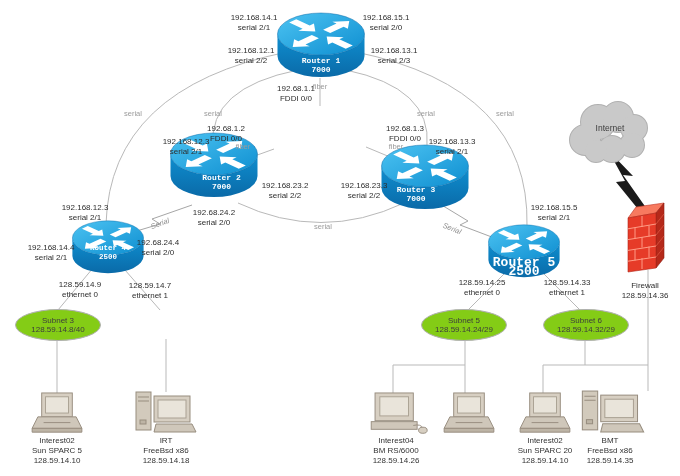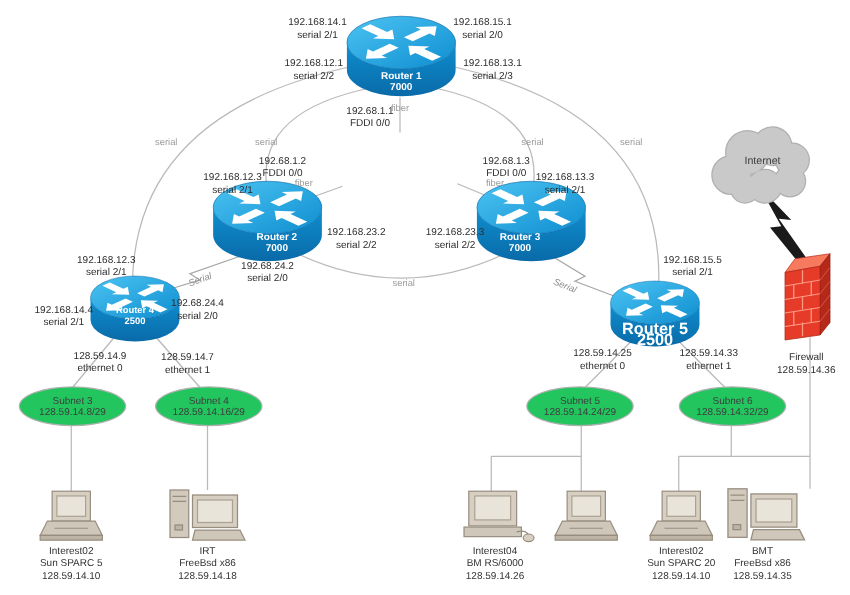--- a/index.html
+++ b/index.html
@@ -8,25 +8,25 @@
           font-family:"Liberation Sans", sans-serif;}
   svg{display:block;}
   .links{position:absolute;left:0;top:0;}
   
   .iface{position:absolute;transform:translateX(-50%);text-align:center;
          font-size:8px;line-height:10px;color:#2d2d2d;white-space:nowrap;}
   
   .tag{position:absolute;transform:translateX(-50%);font-size:7.5px;color:#9b9b9b;white-space:nowrap;}
   .tag.it{font-style:italic;color:#8f8f8f;}
   
-  .router{position:absolute;}
+  .router{position:absolute;font-family:Liberation Mono, monospace;}
   .rname{position:absolute;left:0;right:0;text-align:center;color:#ffffff;
          font-weight:bold;font-size:8px;line-height:9px;white-space:nowrap;}
   
-  .subnet{position:absolute;width:84px;height:30px;background:#22c55e;border:1px solid #b0b0b0;
+  .subnet{position:absolute;width:84px;height:30px;background:#84cc16;border:1px solid #b0b0b0;
           border-radius:50%;display:flex;flex-direction:column;align-items:center;justify-content:center;
           font-size:8px;line-height:9.5px;color:#3d3d3d;text-align:left;white-space:nowrap;}
   
   .fddi{position:absolute;}
   .fddi-label{position:absolute;inset:0;display:flex;align-items:center;justify-content:center;
               color:#929292;font-weight:bold;font-size:14px;letter-spacing:1px;}
   .cloud{position:absolute;}
   .cloud-label{position:absolute;inset:0 0 10px 0;display:flex;align-items:center;justify-content:center;
                color:#3d3d3d;font-size:8.5px;}
   
@@ -161,21 +161,21 @@
 
   <div class="router" style="left:277px;top:12px;width:88px;height:66px">
     <svg width="88" height="66" viewBox="0 0 88 66">
         <use href="#sym-router"></use>
       </svg>
     <div class="rname" style="top:44px">
       <div>Router 1</div>
         <div>7000</div>
     </div>
   </div>
-  <div class="router" style="left:170px;top:144px;width:103px;height:66px">
+  <div class="router" style="left:170px;top:132px;width:103px;height:66px">
     <svg width="88" height="66" viewBox="0 0 88 66">
         <use href="#sym-router"></use>
       </svg>
     <div class="rname" style="top:41px">
       <div>Router 2</div>
         <div>7000</div>
     </div>
   </div>
   <div class="router" style="left:381px;top:144px;width:70px;height:66px">
     <svg width="88" height="66" viewBox="0 0 88 66">
@@ -200,25 +200,21 @@
         <use href="#sym-router"></use>
       </svg>
     <div class="rname" style="top:35px;font-size:13px;line-height:8.5px">
       <div>Router 5</div>
         <div>2500</div>
     </div>
   </div>
 
   <div class="subnet" style="left:15px;top:309px">
     <div>Subnet 3</div>
-      <div>128.59.14.8/29</div>
-  </div>
-  <div class="subnet" style="left:124px;top:309px">
-    <div>Subnet 4</div>
-      <div>128.59.14.16/29</div>
+      <div>128.59.14.8/40</div>
   </div>
   <div class="subnet" style="left:421px;top:309px">
     <div>Subnet 5</div>
       <div>128.59.14.24/29</div>
   </div>
   <div class="subnet" style="left:543px;top:309px">
     <div>Subnet 6</div>
       <div>128.59.14.32/29</div>
   </div>
 

